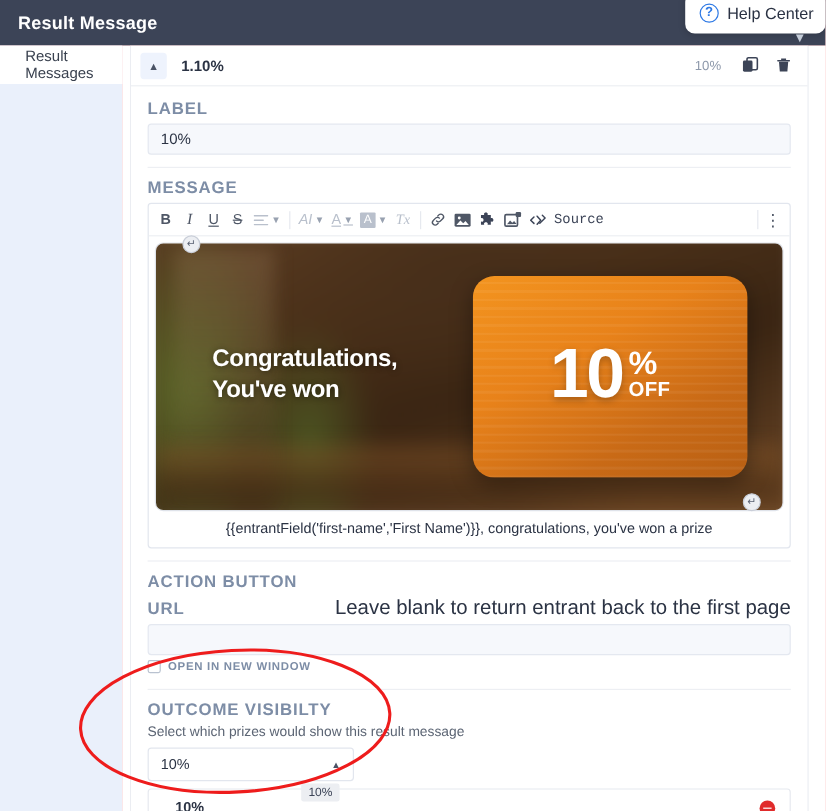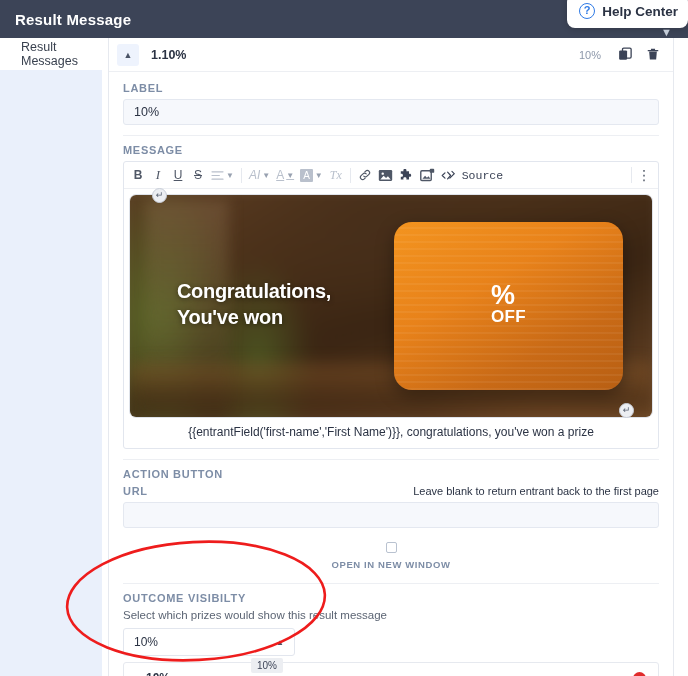--- a/index.html
+++ b/index.html
@@ -29,21 +29,21 @@
     padding: 0 10px 0 12px;
     box-shadow: 0 1px 6px rgba(0,0,0,.18);
     overflow: hidden;
   }
   .help-icon {
     width: 16px; height: 16px; border-radius: 50%;
     border: 1.6px solid #2f7ae5; color: #2f7ae5;
     font-size: 11px; font-weight: bold; line-height: 13px; text-align: center;
     flex: 0 0 auto;
   }
-  .help-text { color: #2b3344; font-size: 13.5px; white-space: nowrap; font-weight: bold; }
+  .help-text { color: #2b3344; font-size: 13.5px; white-space: nowrap; }
   .help-caret {
     position: absolute; right: 16px; top: 26px;
     color: #c4ccd8; font-size: 11px;
   }
 
   
   .sidebar {
     position: absolute; left: 0; top: 38px; width: 102px; height: 638px;
     background: #eaf0fb;
   }
@@ -84,21 +84,21 @@
   .head-small { font-size: 11px; color: #8e99ab; margin-right: 10px; }
   .icon-btn {
     width: 28px; height: 24px; display: flex; align-items: center; justify-content: center;
     color: #3c4457;
   }
   .icon-btn svg { display: block; }
 
   
   .sec { padding: 10px 14px 0 14px; }
   .sec-label {
-    font-size: 11px; font-weight: bold; letter-spacing: .7px;
+    font-size: 14px; font-weight: bold; letter-spacing: .7px;
     color: #7d8da6; text-transform: uppercase; margin-bottom: 5px;
   }
   .field {
     height: 26px; background: #f6f8fc;
     border: 1px solid #e4e8f0; border-radius: 3px;
     display: flex; align-items: center; padding: 0 10px;
     font-size: 12.5px; color: #2b3344;
   }
   .divider { height: 1px; background: #edeff3; margin: 10px 0 0 0; }
 
@@ -184,22 +184,22 @@
   .banner-caption {
     text-align: center; font-size: 12px; color: #2b3344;
     padding: 8px 0 9px 0;
   }
 
   
   .two-col { display: flex; gap: 14px; margin-top: 4px; }
   .col-left { width: 172px; flex: 0 0 auto; }
   .col-right { flex: 1 1 auto; }
   .col-head { display: flex; align-items: baseline; justify-content: flex-end; }
-  .hint { margin-left: auto; font-size: 11px; color: #2b3344; }
-  .chk-row { display: flex; align-items: center; gap: 6px; margin-top: 14px; flex-direction: column; }
+  .hint { margin-left: auto; font-size: 17px; color: #2b3344; }
+  .chk-row { display: flex; align-items: center; gap: 6px; margin-top: 4px; }
   .chk {
     width: 11px; height: 11px; border: 1px solid #b9c2d0; border-radius: 2px; background: #fff;
   }
   .chk-label {
     font-size: 9.5px; font-weight: bold; letter-spacing: .6px;
     color: #7d8da6; text-transform: uppercase;
   }
 
   
   .sub-note { font-size: 11.5px; color: #5c6574; margin-bottom: 7px; }
@@ -370,20 +370,21 @@
 
           <div class="banner-wrap">
             <div class="banner">
               <div class="bg"></div>
               <div class="bg-beam"></div>
               <div class="bg-counter"></div>
               <div class="banner-head">Congratulations,
 You've won</div>
               <div class="promo">
                 <div class="promo-inner">
+                  <div class="promo-num">10</div>
                   <div class="promo-stack">
                     <div class="promo-pct">%</div>
                     <div class="promo-off">OFF</div>
                   </div>
                 </div>
               </div>
             </div>
             <div class="handle tl">↵</div>
             <div class="handle br">↵</div>
           </div>

